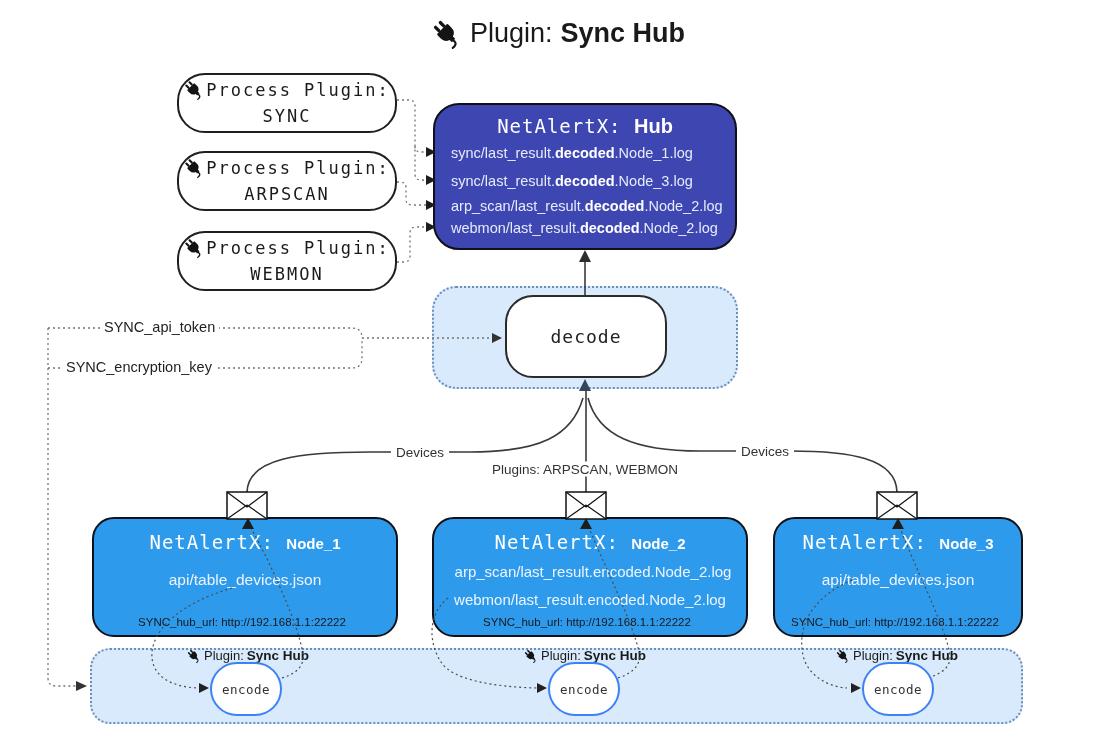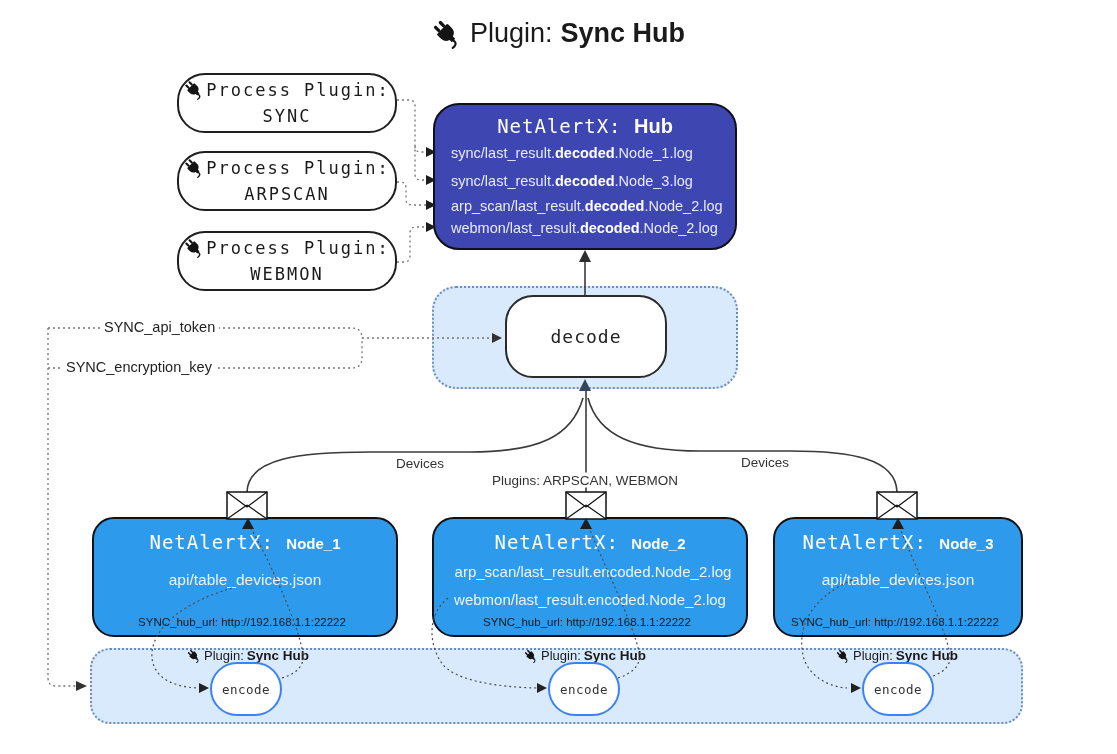--- a/index.html
+++ b/index.html
@@ -49,21 +49,21 @@
   .enc-wrap{left:90px;top:648px;width:933px;height:76px;background:#D8EAFB;
             border:2px dotted #6C8EBF;border-radius:20px;box-sizing:border-box;}
   .enc-label{top:648px;display:flex;align-items:center;gap:3px;font-size:13px;
              transform:translateX(-50%);white-space:nowrap;}
   .enc-label b{font-size:13.5px;}
   .enc-box{top:662px;width:72px;height:54px;background:#fff;border:2px solid #3b82f6;
            box-sizing:border-box;display:flex;align-items:center;justify-content:center;
            font-size:12.5px;letter-spacing:0.5px;color:#333;}
   
   .chip{position:absolute;background:#fff;padding:0 5px;font-size:13.5px;color:#333;
-        transform:translate(-50%,-50%);white-space:nowrap;margin-top:11px;}
+        transform:translate(-50%,-50%);white-space:nowrap;}
   .token{position:absolute;background:#fff;padding:0 4px;font-size:14.5px;color:#222;white-space:nowrap;}
   .plug{color:#141414;flex:0 0 auto;}
 </style>
 </head>
 <body>
 
 <svg width="0" height="0" style="position:absolute">
   <defs>
     <symbol id="plug-sym" viewBox="0 0 24 24">
       <g transform="rotate(-45 12 12)">

